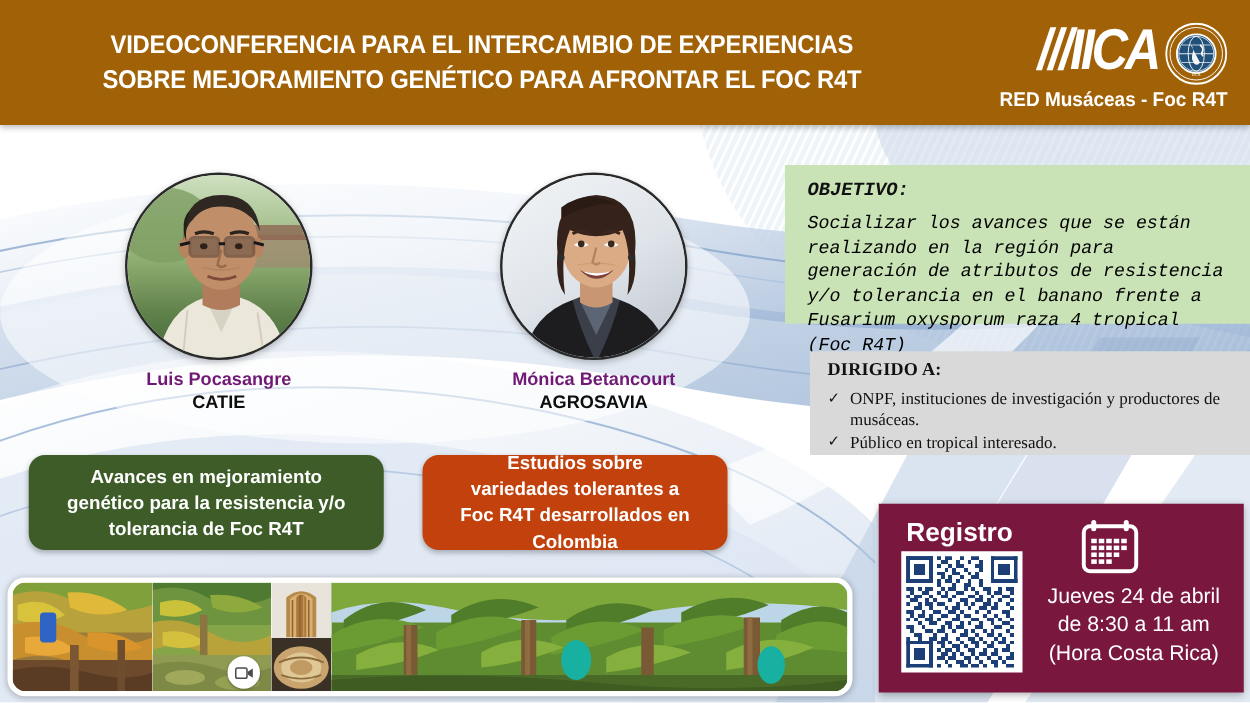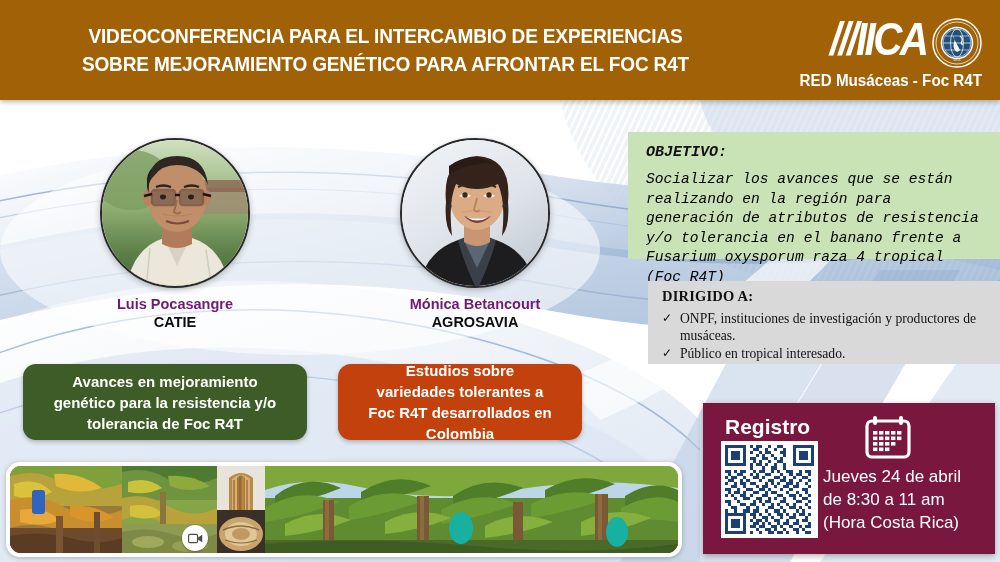--- a/index.html
+++ b/index.html
@@ -109,21 +109,21 @@
     position: absolute; left: 22px; top: 12px;
     color: #fff; font-size: 21px; font-weight: bold;
   }
   .qr-wrap {
     position: absolute; left: 18px; top: 38px; width: 97px; height: 97px;
     background: #fff; padding: 4px;
   }
   .cal-icon { position: absolute; left: 162px; top: 12px; width: 46px; height: 44px; }
   .reg-date {
     position: absolute; left: 120px; top: 62px; width: 168px;
-    color: #fff; font-size: 17px; line-height: 23px; text-align: left;
+    color: #fff; font-size: 17px; line-height: 23px; text-align: center;
   }
 
   
   .strip {
     position: absolute; left: 6px; bottom: 5px; width: 676px; height: 95px;
     z-index: 6;
     border-radius: 14px;
     background: #ffffff;
     padding: 4px;
     box-shadow: 0 1px 5px rgba(0,0,0,.25);

